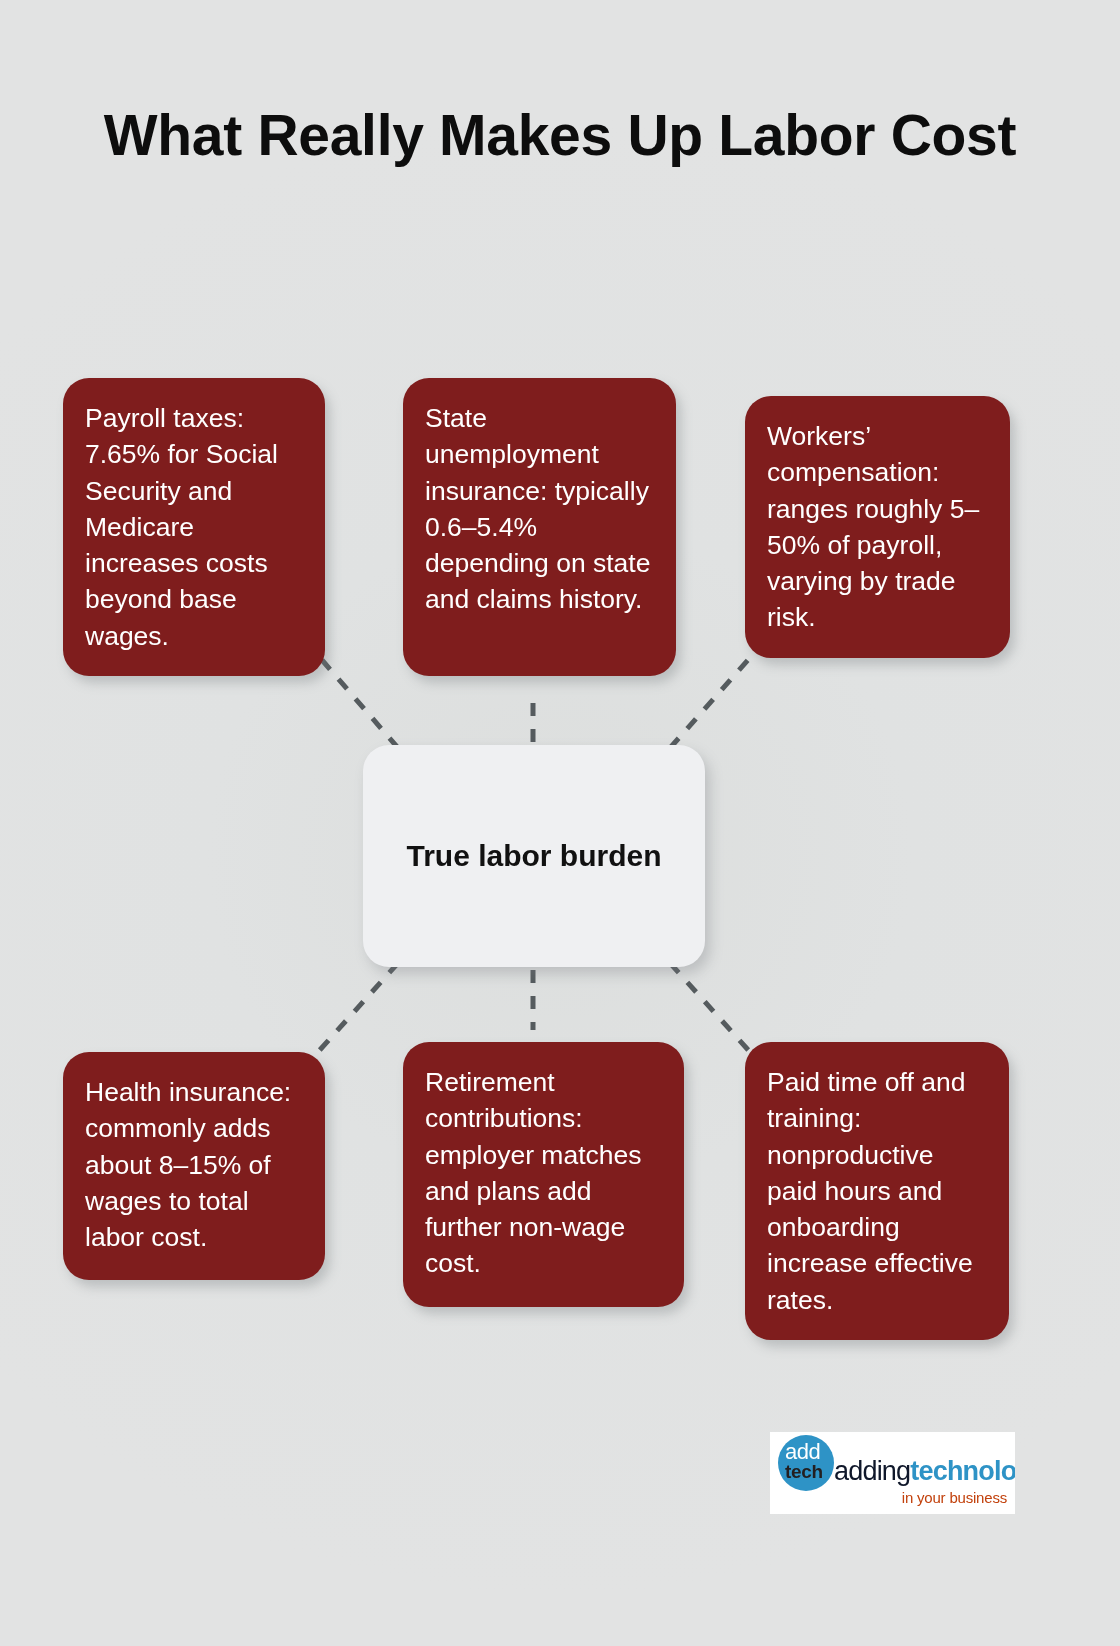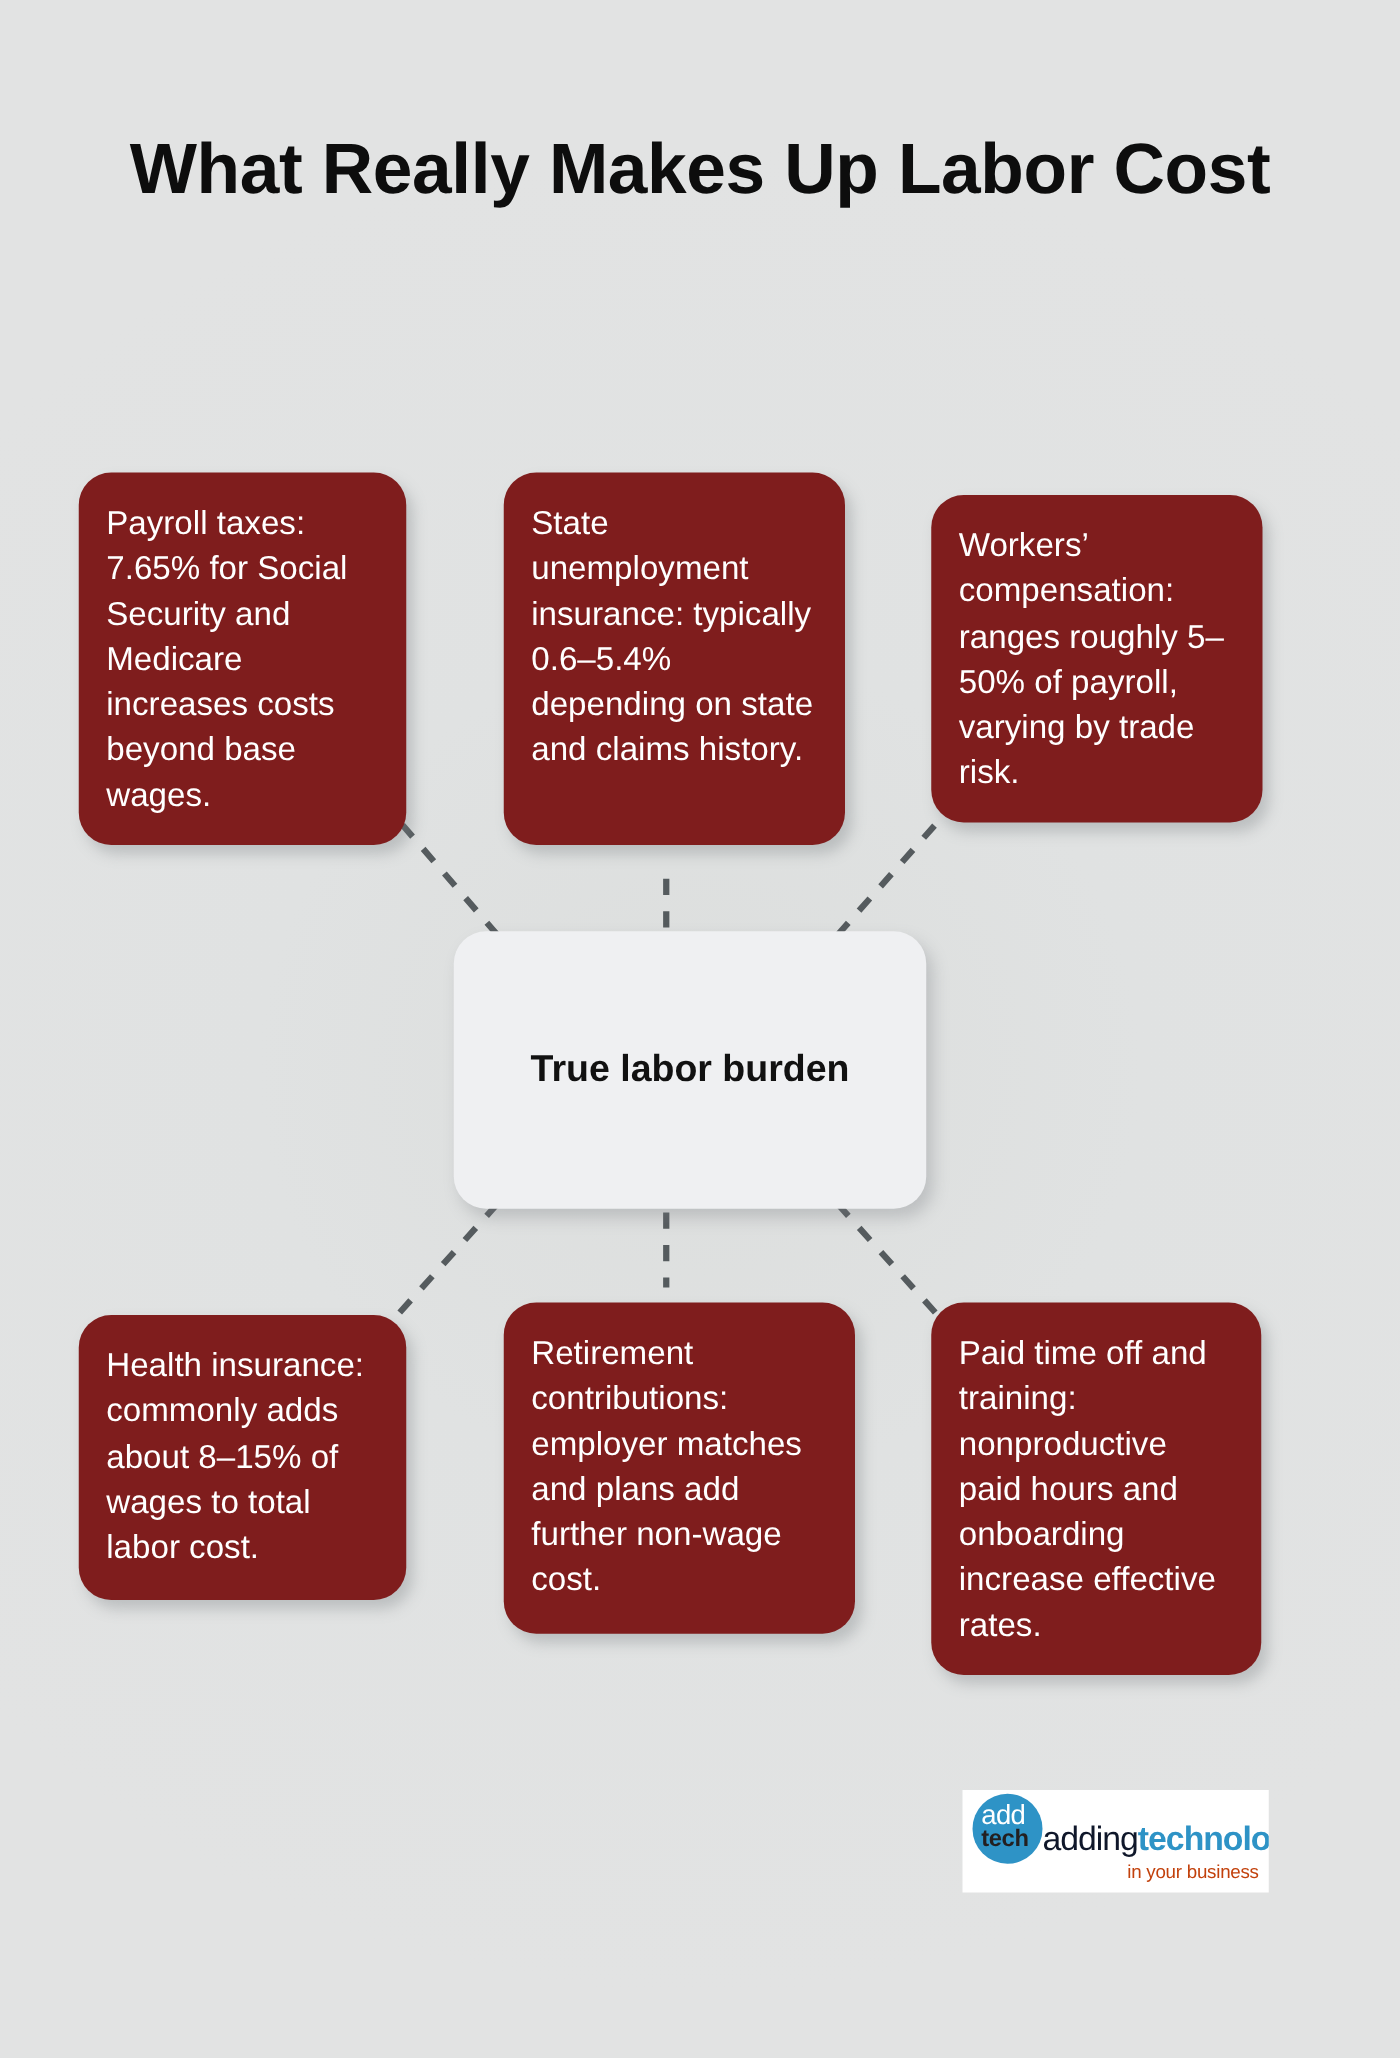--- a/index.html
+++ b/index.html
@@ -81,21 +81,21 @@
 
   
   #node-tl { left: 63px;  top: 378px;  width: 262px; min-height: 298px; }
   #node-tm { left: 403px; top: 378px;  width: 273px; min-height: 298px; }
   #node-tr { left: 745px; top: 396px;  width: 265px; min-height: 253px; }
 
   #node-bl { left: 63px;  top: 1052px; width: 262px; min-height: 228px; }
   #node-bm { left: 403px; top: 1042px; width: 281px; min-height: 265px; }
   #node-br { left: 745px; top: 1042px; width: 264px; min-height: 298px; }
 
-  #node-center { left: 363px; top: 745px; width: 378px; height: 222px; }
+  #node-center { left: 363px; top: 745px; width: 342px; height: 222px; }
 
   
   .logo-box {
     position: absolute;
     left: 770px;
     top: 1432px;
     width: 245px;
     height: 82px;
     background: #ffffff;
     display: flex;

